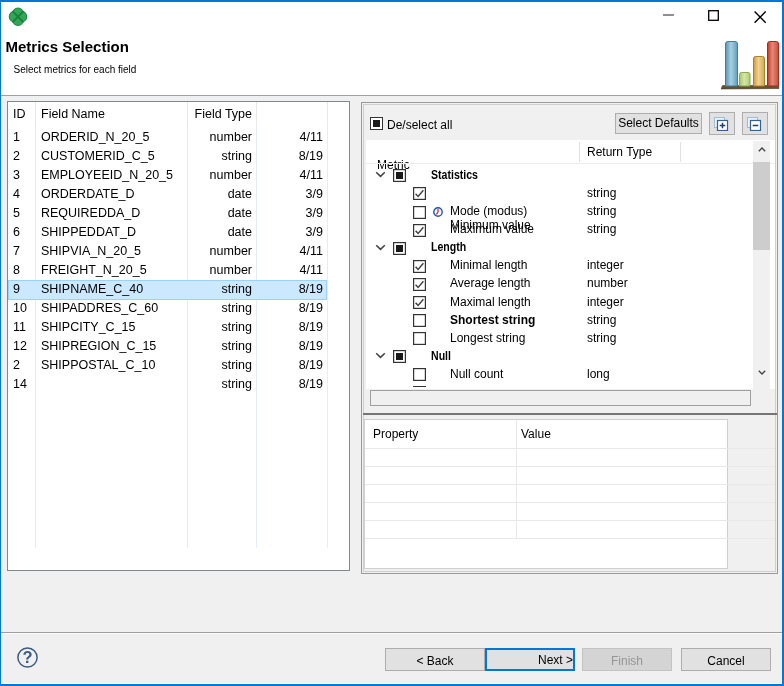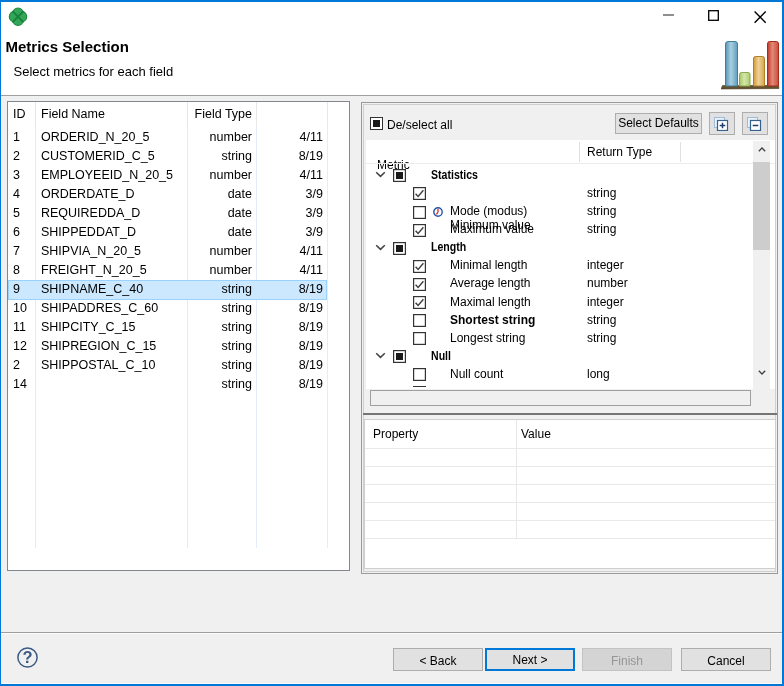--- a/index.html
+++ b/index.html
@@ -8,21 +8,21 @@
        background:#f0f0f0;}
   .abs{position:absolute;}
   #win{position:absolute;left:0;top:0;width:784px;height:686px;
        border-top:2px solid #0078d7;border-left:1px solid #0078d7;
        border-right:2px solid #0078d7;border-bottom:2px solid #0078d7;
        box-sizing:border-box;background:#f0f0f0;}
   
   #hdr{position:absolute;left:1px;top:2px;width:781px;height:93px;background:#fff;
        border-bottom:1px solid #a0a0a0;}
   #title{position:absolute;left:4.5px;top:36px;font-size:15px;font-weight:bold;letter-spacing:0px;}
-  #subtitle{position:absolute;left:12.5px;top:61.5px;font-size:13px;}
+  #subtitle{position:absolute;left:12.5px;top:61.5px;font-size:10px;}
   
   #ltab{position:absolute;left:7px;top:101px;width:343px;height:470px;
         background:#fff;border:1px solid #828790;box-sizing:border-box;font-size:12.5px;}
   .colline{position:absolute;top:24px;width:1px;background:#e3edfa;height:422px;}
   .colhdr{position:absolute;top:0;width:1px;background:#e7e7e7;height:24px;}
   .lrow{position:absolute;left:1px;width:340px;height:19px;line-height:19px;white-space:nowrap;}
   .c-id{position:absolute;left:4px;text-align:center;}
   .c-fn{position:absolute;left:32px;}
   .c-ft{position:absolute;width:243px;left:0;text-align:right;}
   .c-mx{position:absolute;width:314px;left:0;text-align:right;}
@@ -191,21 +191,21 @@
   .cb{position:absolute;width:13px;height:13px;background:#fff;border:1px solid #333;box-sizing:border-box;}
   .cb .sq{position:absolute;left:2px;top:2px;width:7px;height:7px;background:#1a1a1a;}
   .btn{position:absolute;background:#e1e1e1;border:1px solid #adadad;box-sizing:border-box;
        text-align:center;font-size:12px;}
   #tree{position:absolute;left:366px;top:140px;width:409px;height:249px;background:#fff;}
   .hsep{position:absolute;top:2px;width:1px;height:20px;background:#e0e0e0;}
   #vsb{position:absolute;left:753px;top:141px;width:17px;height:248px;background:#f0f0f0;}
   #vsb .thumb{position:absolute;left:0px;top:21px;width:17px;height:88px;background:#cdcdcd;}
   #hsb{position:absolute;left:370px;top:390px;width:381px;height:16px;background:#f0f0f0;border:1px solid #9f9f9f;box-sizing:border-box;}
   #sash{position:absolute;left:363px;top:413px;width:414px;height:2px;background:#757575;}
-  #ptab{position:absolute;left:364px;top:419px;width:412px;height:150px;background:#fff;border:1px solid #cfcfcf;box-sizing:border-box;}
+  #ptab{position:absolute;left:364px;top:419px;width:364px;height:150px;background:#fff;border:1px solid #cfcfcf;box-sizing:border-box;}
   .pline{position:absolute;left:0;width:410px;height:1px;background:#e8e8e8;}
   #footer-sep{position:absolute;left:1px;top:631.5px;width:781px;height:1.3px;background:#9e9e9e;}#footer-sep2{position:absolute;left:1px;top:632.8px;width:781px;height:1.2px;background:#fdfdfd;}#btm-white{position:absolute;left:1px;top:683px;width:781px;height:1px;background:#fafafa;}
 </style>
 
 <div id="rpanel"></div>
 <div class="cb" style="left:370px;top:117px">
     <div class="sq"></div>
   </div>
 <div class="abs" style="left:387px;top:118px;font-size:12px;">De/select all</div>
 <div class="btn" style="left:615px;top:113px;width:87px;height:21px;line-height:19px;">Select Defaults</div>
@@ -329,16 +329,16 @@
   <div class="pline" style="top:100px"></div>
   <div class="pline" style="top:118px"></div>
 </div>
 <div id="footer-sep"></div>
 <div id="footer-sep2"></div>
 <div id="btm-white"></div>
 <svg class="abs" style="left:17px;top:647px" width="21" height="21" viewBox="0 0 21 21">
     <circle cx="10.5" cy="10.5" r="9.6" fill="none" stroke="#3b5a85" stroke-width="1.5"></circle>
     <text x="10.5" y="16" text-anchor="middle" font-size="16.5" font-weight="bold" fill="#3b5a85" font-family="Liberation Sans">?</text>
   </svg>
-<div class="btn" style="left:393px;top:648px;width:90px;height:23px;line-height:24px;">&lt; Back</div>
-<div class="btn" style="left:485px;top:648px;width:90px;height:23px;line-height:21px;border:2px solid #0078d7;">Next &gt;</div>
+<div class="btn" style="left:385px;top:648px;width:100px;height:23px;line-height:24px;">&lt; Back</div>
+<div class="btn" style="left:485px;top:648px;width:90px;height:23px;line-height:21px;border:2px solid #0078d7;text-align:right;">Next &gt;</div>
 <div class="btn" style="left:582px;top:648px;width:90px;height:23px;line-height:24px;background:#d4d4d4;border-color:#c3c3c3;color:#969696;">Finish</div>
 <div class="btn" style="left:681px;top:648px;width:90px;height:23px;line-height:24px;">Cancel</div>
 
 </body></html>

